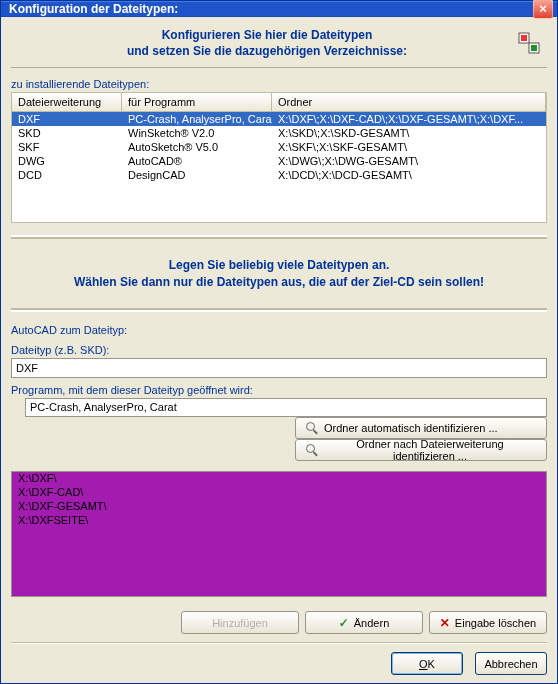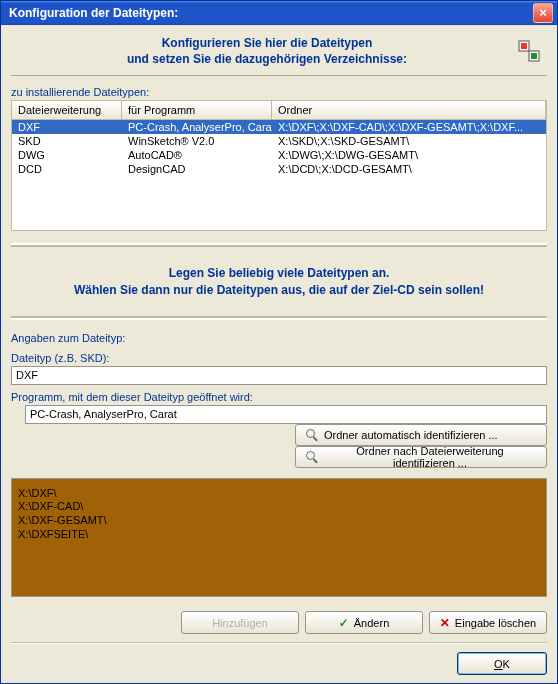--- a/index.html
+++ b/index.html
@@ -15,21 +15,21 @@
   }
   .window {
     width: 558px;
     height: 684px;
     border: 1px solid #003399;
     background: #ece9d8;
     display: flex;
     flex-direction: column;
   }
   .titlebar {
-    height: 24px;
+    height: 16px;
     background: linear-gradient(to bottom, #4b8bea 0%, #1f54c9 10%, #1f54c9 90%, #1645a8 100%);
     display: flex;
     align-items: center;
     padding: 0 4px 0 8px;
     color: white;
     font-weight: bold;
     font-size: 12px;
     flex-shrink: 0;
   }
   .titlebar .title { flex: 1; }
@@ -158,23 +158,23 @@
     display: inline-flex;
     align-items: center;
     gap: 6px;
     height: 22px;
   }
   .btn:disabled { color: #999; cursor: default; }
   .btn-wide { width: 252px; justify-content: flex-start; }
 
   .folder-box {
     border: 1px solid #98958a;
-    background: #a16207;
+    background: #a21caf;
     height: 128px;
-    padding: 8px 6px;
+    padding: 0 6px;
     margin-top: 10px;
     font-size: 11px;
     line-height: 1.25;
     white-space: pre;
     overflow: auto;
   }
 
   .action-row {
     display: flex;
     justify-content: flex-end;
@@ -206,21 +206,21 @@
     justify-content: flex-end;
     gap: 12px;
   }
   .dialog-btn {
     border: 1px solid #003c74;
     background: linear-gradient(to bottom, #ffffff, #e8e5d6);
     font-family: inherit;
     font-size: 11px;
     border-radius: 3px;
     cursor: pointer;
-    width: 90px;
+    width: 72px;
     height: 23px;
   }
   .dialog-btn.default { box-shadow: inset 0 0 0 1px #88b0e9; }
 
   .icn-mag {
     width: 12px; height: 12px;
     display: inline-block;
     position: relative;
     flex-shrink: 0;
   }
@@ -281,38 +281,43 @@
             <div class="col-ext">DXF</div>
             <div class="col-prog">PC-Crash, AnalyserPro, Carat</div>
             <div class="col-folder">X:\DXF\;X:\DXF-CAD\;X:\DXF-GESAMT\;X:\DXF...</div>
           </div>
           <div class="list-row">
             <div class="col-ext">SKD</div>
             <div class="col-prog">WinSketch® V2.0</div>
             <div class="col-folder">X:\SKD\;X:\SKD-GESAMT\</div>
           </div>
           <div class="list-row">
+            <div class="col-ext">SKF</div>
+            <div class="col-prog">AutoSketch® V5.0</div>
+            <div class="col-folder">X:\SKF\;X:\SKF-GESAMT\</div>
+          </div>
+          <div class="list-row">
             <div class="col-ext">DWG</div>
             <div class="col-prog">AutoCAD®</div>
             <div class="col-folder">X:\DWG\;X:\DWG-GESAMT\</div>
           </div>
           <div class="list-row">
             <div class="col-ext">DCD</div>
             <div class="col-prog">DesignCAD</div>
             <div class="col-folder">X:\DCD\;X:\DCD-GESAMT\</div>
           </div>
         </div>
     </div>
 
     <div class="info-strip">
       <div>Legen Sie beliebig viele Dateitypen an.</div>
       <div>Wählen Sie dann nur die Dateitypen aus, die auf der Ziel-CD sein sollen!</div>
     </div>
 
-    <div class="group-label">Angaben zum Dateityp:</div>
+    <div class="group-label">AutoCAD zum Dateityp:</div>
 
     <div class="field-label">Dateityp (z.B. SKD):</div>
     <input class="text-input" type="text" value="DXF" style="">
 
     <div class="field-label">Programm, mit dem dieser Dateityp geöffnet wird:</div>
     <input class="text-input inset" type="text" value="PC-Crash, AnalyserPro, Carat" style="">
 
     <div class="btn-row-right">
       <button class="btn btn-wide">
         <span class="icn-mag"></span>
@@ -344,16 +349,17 @@
         <span>Eingabe löschen</span>
       </button>
     </div>
 
     <div class="bottom-rule"></div>
 
     <div class="dialog-buttons">
       <button class="dialog-btn default">
         <span style="text-decoration: underline;">O</span><span>K</span>
       </button>
+      <button class="dialog-btn">Abbrechen</button>
     </div>
 
   </div>
 </div>
 
 </body></html>

